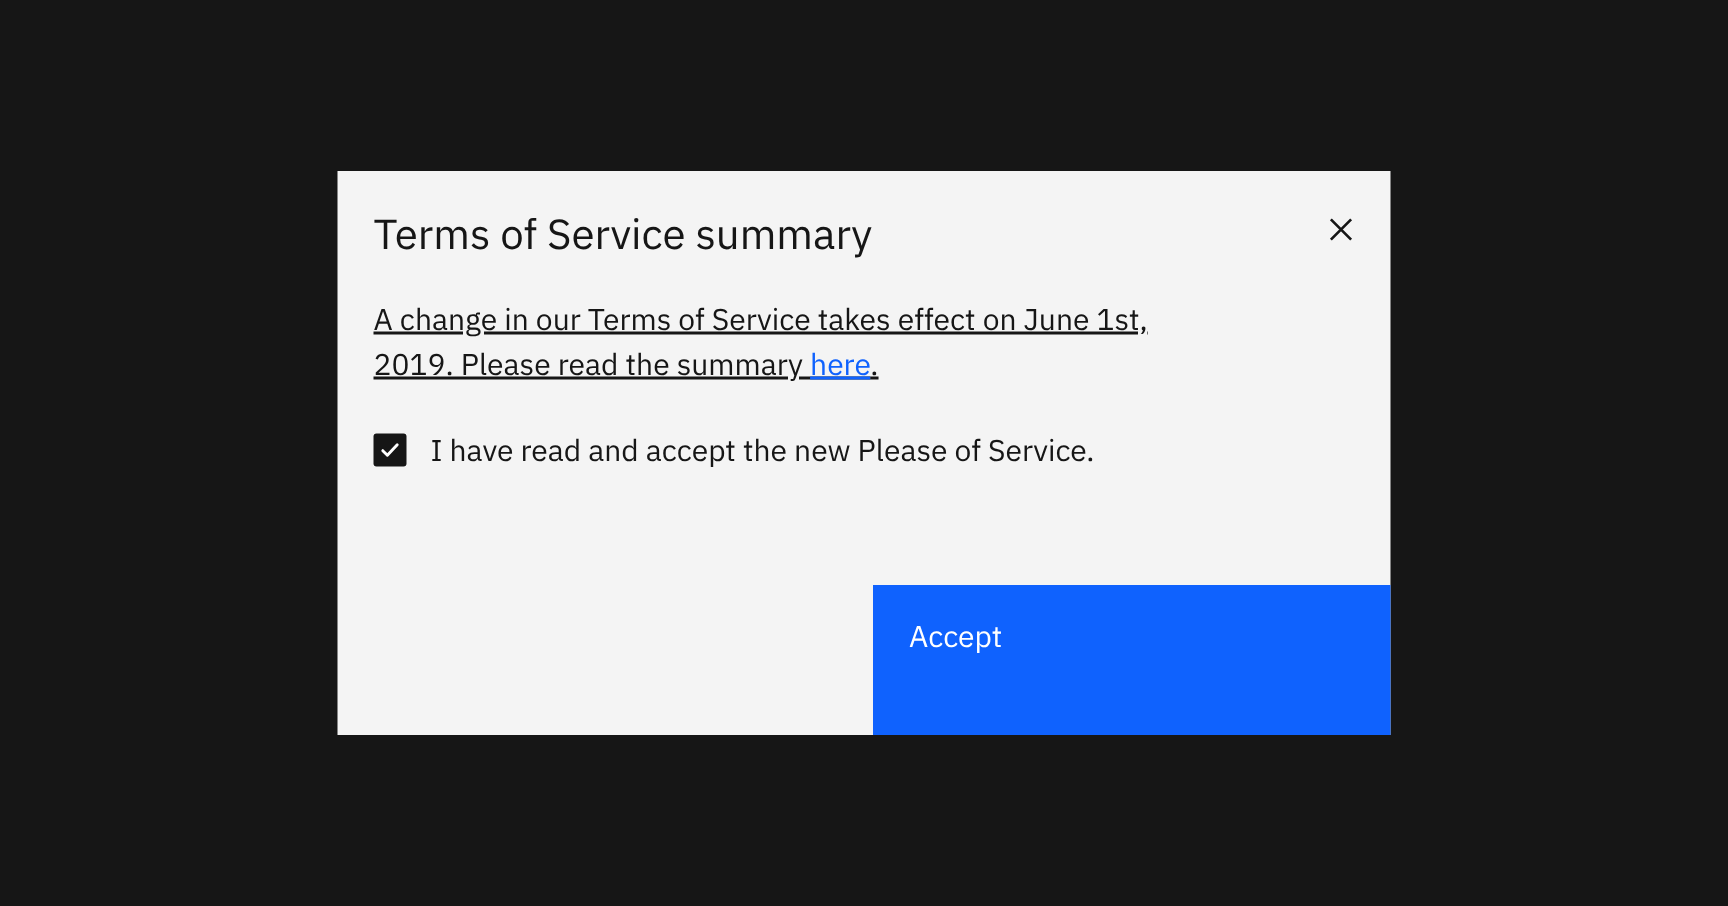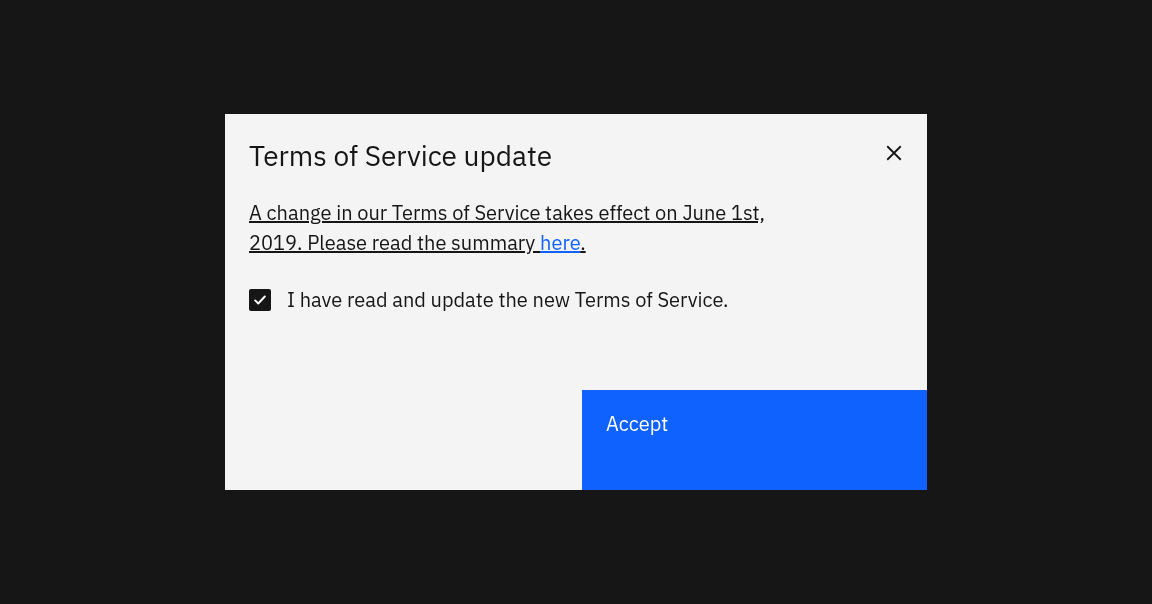--- a/index.html
+++ b/index.html
@@ -111,39 +111,39 @@
       min-height: 100px;
       display: flex;
       align-items: flex-start;
     }
   </style>
 </head>
 <body>
 
 <div class="modal">
   <div class="modal-header">
-    <h2 class="modal-title">Terms of Service update</h2>
+    <h2 class="modal-title">Terms of Service summary</h2>
     <button class="close-btn">
       <svg viewBox="0 0 16 16">
         <path d="M2 2 L14 14 M14 2 L2 14" stroke="#161616" stroke-width="1.6" fill="none"></path>
       </svg>
     </button>
   </div>
 
   <div class="modal-body">
     <p class="body-text">
       <span>A change in our Terms of Service takes effect on June 1st, 2019. Please read the summary </span><a class="body-link">here</a><span>.</span>
     </p>
 
     <div class="checkbox-row">
       <div class="checkbox">
         <svg viewBox="0 0 16 16">
           <path d="M2.5 8.5 L6 12 L13.5 4" stroke="#ffffff" stroke-width="2.2" fill="none" stroke-linecap="round" stroke-linejoin="round"></path>
         </svg>
       </div>
-      <span class="checkbox-label">I have read and update the new Terms of Service.</span>
+      <span class="checkbox-label">I have read and accept the new Please of Service.</span>
     </div>
   </div>
 
   <div class="modal-footer">
     <button class="accept-btn">Accept</button>
   </div>
 </div>
 
 </body></html>

